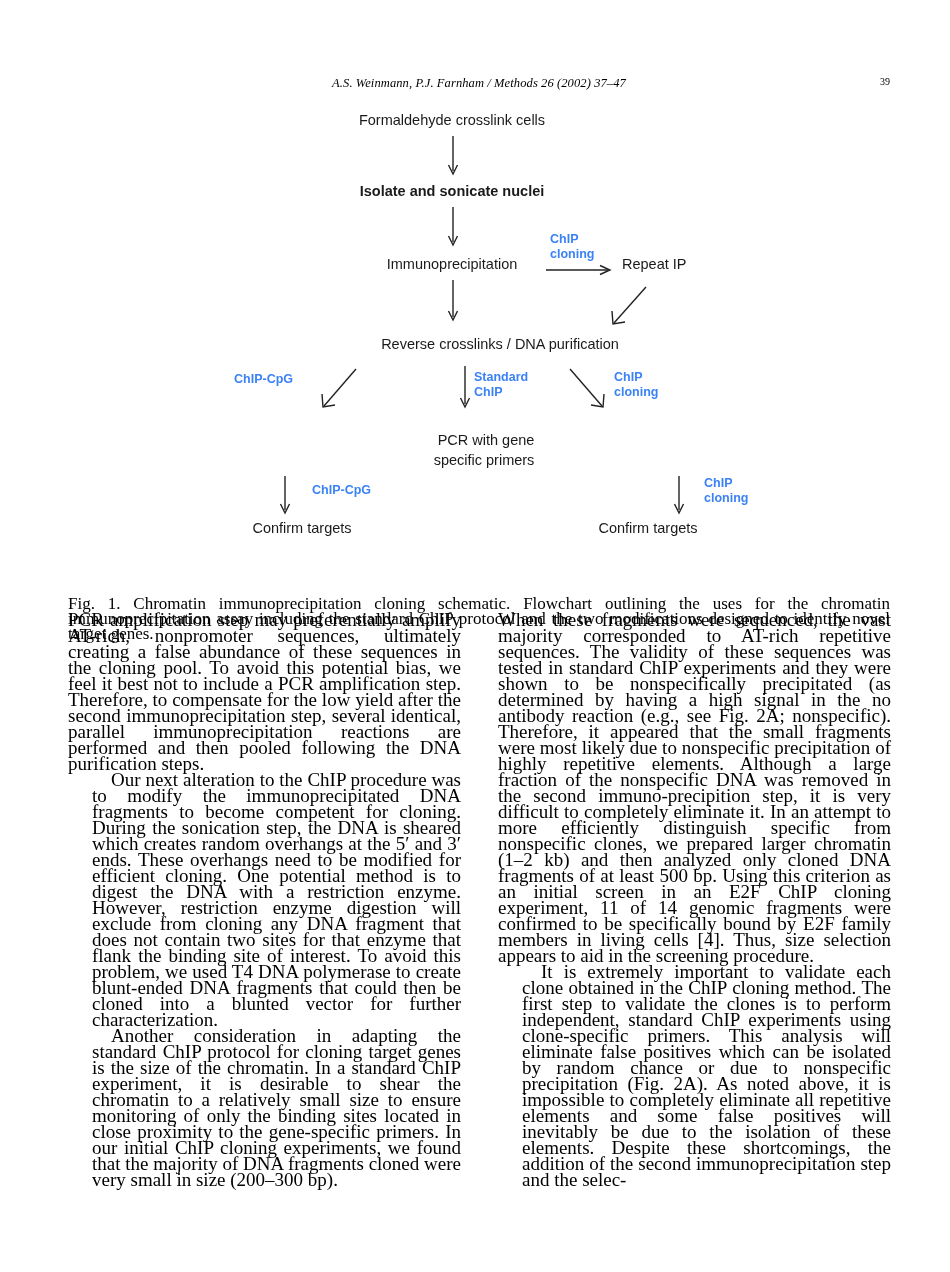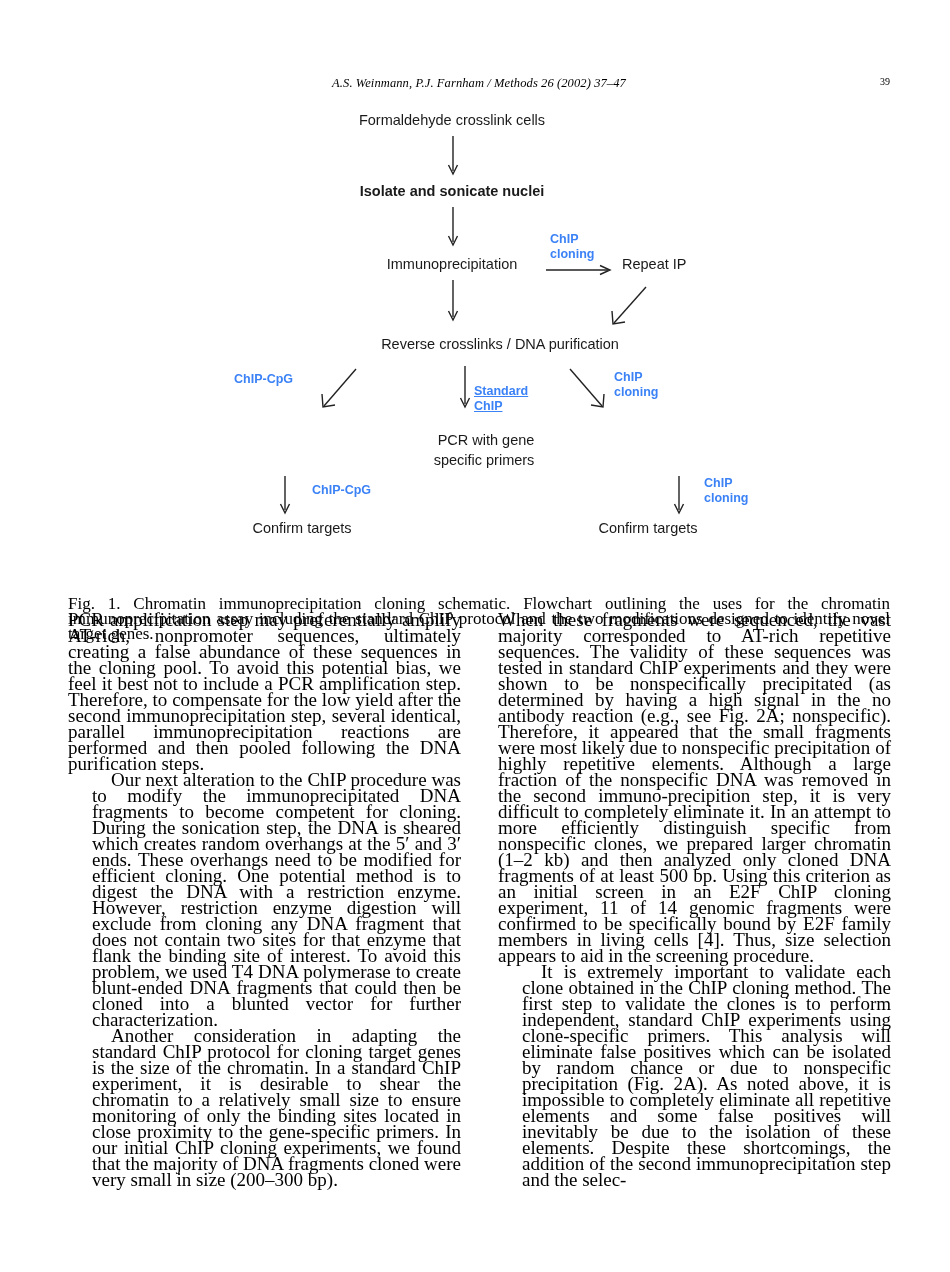--- a/index.html
+++ b/index.html
@@ -166,21 +166,21 @@
     <div>ChIP-CpG</div>
   </div>
 
   <div class="farrow" style="left:248px; top:258px;">
     <svg width="44" height="46" viewBox="0 0 44 46">
       <line x1="40" y1="3" x2="8" y2="40" stroke="#222" stroke-width="1.4"></line>
       <polyline points="6,28 7,41 19,39" fill="none" stroke="#222" stroke-width="1.4"></polyline>
     </svg>
   </div>
 
-  <div class="flabel" style="left:406px; top:276px;text-decoration:underline;">
+  <div class="flabel" style="left:406px; top:262px;">
     <div>Standard</div>
     <div>ChIP</div>
   </div>
 
   <div class="farrow" style="left:390px; top:258px;">
     <svg width="14" height="46" viewBox="0 0 14 46">
       <line x1="7" y1="0" x2="7" y2="38" stroke="#222" stroke-width="1.4"></line>
       <polyline points="2.5,32 7,41 11.5,32" fill="none" stroke="#222" stroke-width="1.4"></polyline>
     </svg>
   </div>

